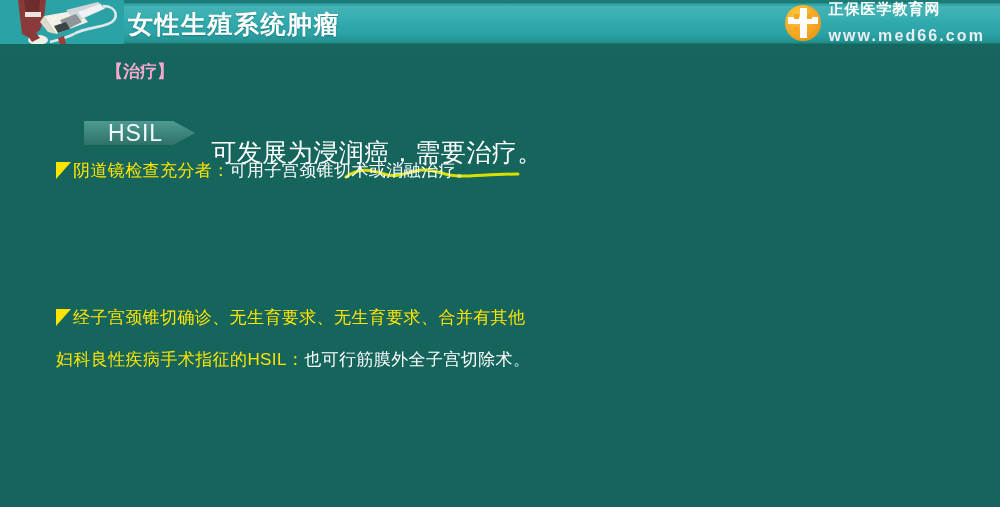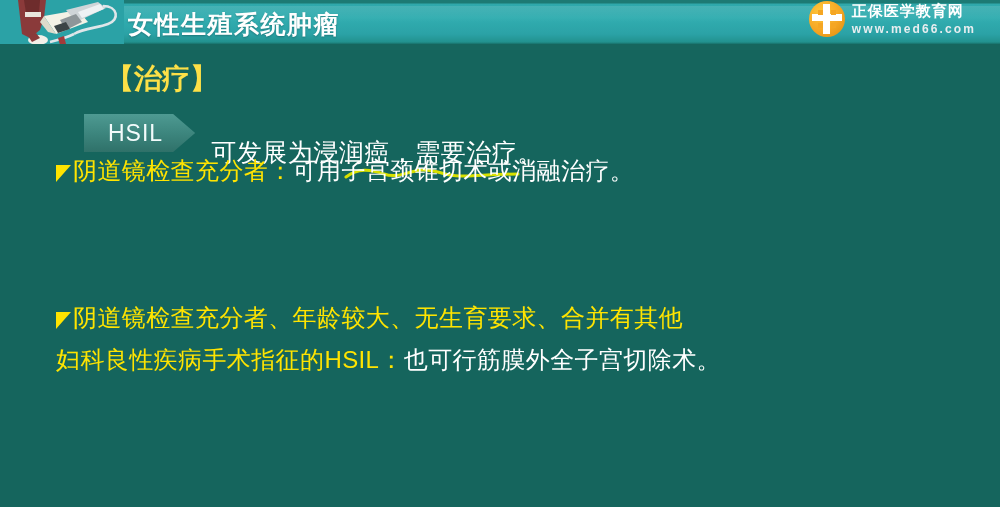--- a/index.html
+++ b/index.html
@@ -64,21 +64,21 @@
     letter-spacing: 1.5px;
     line-height: 32px;
     text-shadow: 0 1px 2px rgba(0,0,0,0.25);
     white-space: nowrap;
     text-align: center;
   }
 
   
   .brand {
     position: absolute;
-    right: 24px;
+    right: 15px;
     top: 1px;
     display: flex;
     align-items: center;
     gap: 7px;
   }
   .brand-mark {
     width: 36px; height: 36px;
     border-radius: 50%;
     background: radial-gradient(circle at 35% 30%, #ffc83c 0%, #f5a623 55%, #dd8b0c 100%);
     position: relative;
@@ -108,58 +108,58 @@
     line-height: 1;
   }
   .brand-name {
     font-size: 15px;
     font-weight: bold;
     color: #ffffff;
     letter-spacing: 1px;
     white-space: nowrap;
   }
   .brand-url {
-    margin-top: 5px;
-    font-size: 12px;
+    margin-top: 12px;
+    font-size: 16px;
     font-weight: bold;
     color: #e8eef0;
     letter-spacing: 2.1px;
     white-space: nowrap;
   }
 
   
   .body-area {
     position: absolute;
     left: 0; top: 48px;
     width: 1000px;
     height: 459px;
   }
 
   .section-title {
     position: absolute;
     left: 106px;
     top: 12px;
-    font-size: 28px;
-    font-weight: bold;
-    color: #fde047;
+    font-size: 17px;
+    font-weight: bold;
+    color: #f9a8d4;
     letter-spacing: 0px;
     white-space: nowrap;
   }
 
   
   .badge-row {
     position: absolute;
     left: 84px;
     top: 49px;
     display: flex;
     align-items: center;
   }
   .chevron-badge {
     position: relative;
-    height: 38px;
+    height: 24px;
     min-width: 110px;
     display: flex;
     align-items: center;
     justify-content: flex-start;
     padding-left: 24px;
     padding-right: 32px;
     box-sizing: border-box;
     background: linear-gradient(to bottom, #4e9a92 0%, #3d867e 50%, #2f7169 100%);
     clip-path: polygon(0 0, calc(100% - 22px) 0, 100% 50%, calc(100% - 22px) 100%, 0 100%);
   }
@@ -183,21 +183,21 @@
     left: 133px;
     top: 30px;
     width: 176px;
     height: 14px;
     pointer-events: none;
   }
 
   
   .para {
     position: absolute;
-    font-size: 24px;
+    font-size: 17px;
     line-height: 42px;
     letter-spacing: 0.4px;
     color: #ffffff;
     width: 890px;
   }
   .para.p1 { left: 56px; top: 102px; }
   .para.p2 { left: 56px; top: 157px; }
   .para.p3 { left: 56px; top: 249px; }
 
   .tri-bullet {
@@ -279,18 +279,18 @@
         </svg>
       </div>
     </div>
 
     <div class="para p1">
       <span class="tri-bullet"></span><span class="hl">阴道镜检查充分者：</span><span class="wt">可用子宫颈锥切术或消融治疗。</span>
     </div>
 
 
     <div class="para p3">
-      <span class="tri-bullet"></span><span class="hl">阴道镜检查充分者、年龄较大、无生育要求、合并有其他</span><br>
+      <span class="tri-bullet"></span><span class="hl">经子宫颈锥切确诊、无生育要求、无生育要求、合并有其他</span><br>
       <span class="hl">妇科良性疾病手术指征的HSIL：</span><span class="wt">也可行筋膜外全子宫切除术。</span>
     </div>
 
   </div>
 </div>
 
 </body></html>

